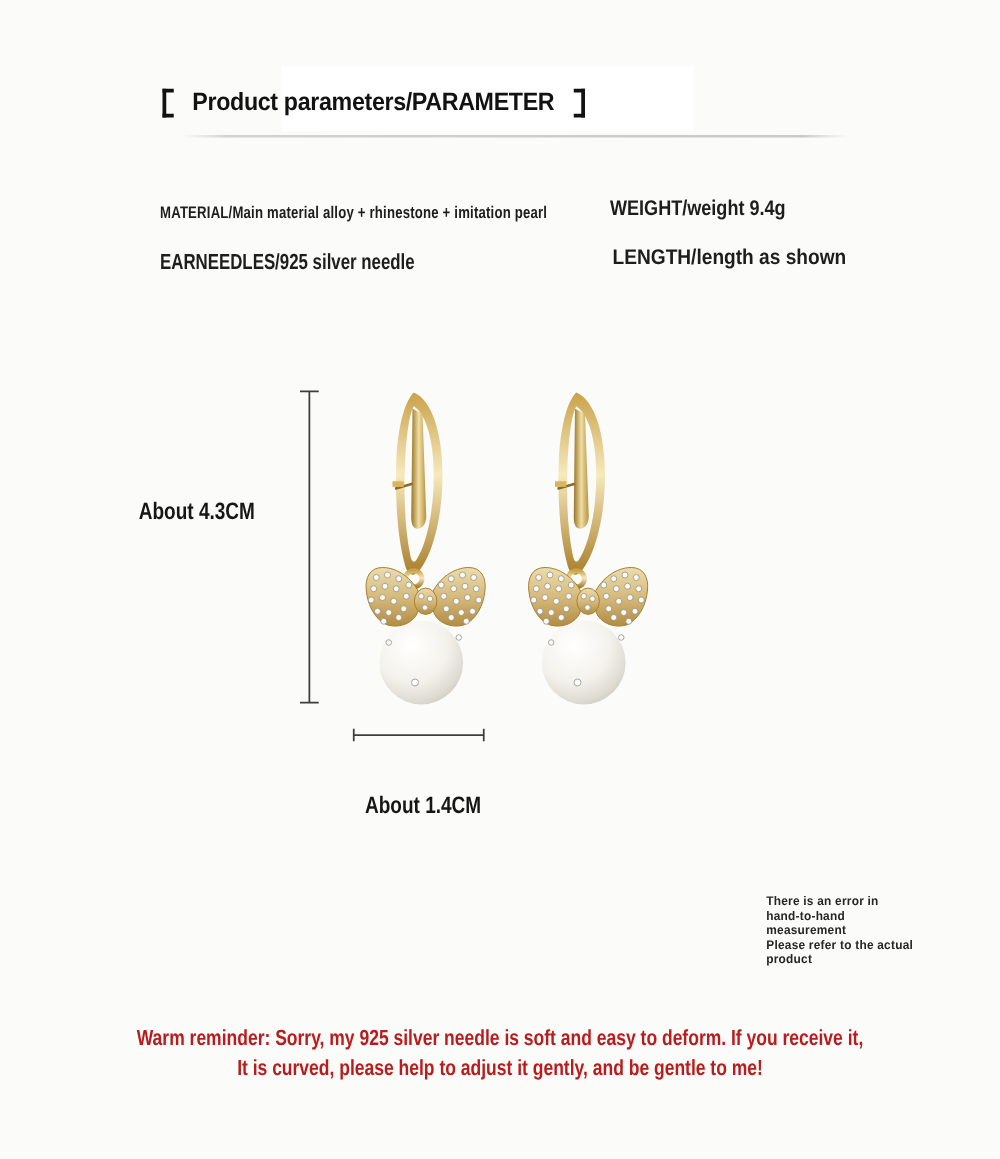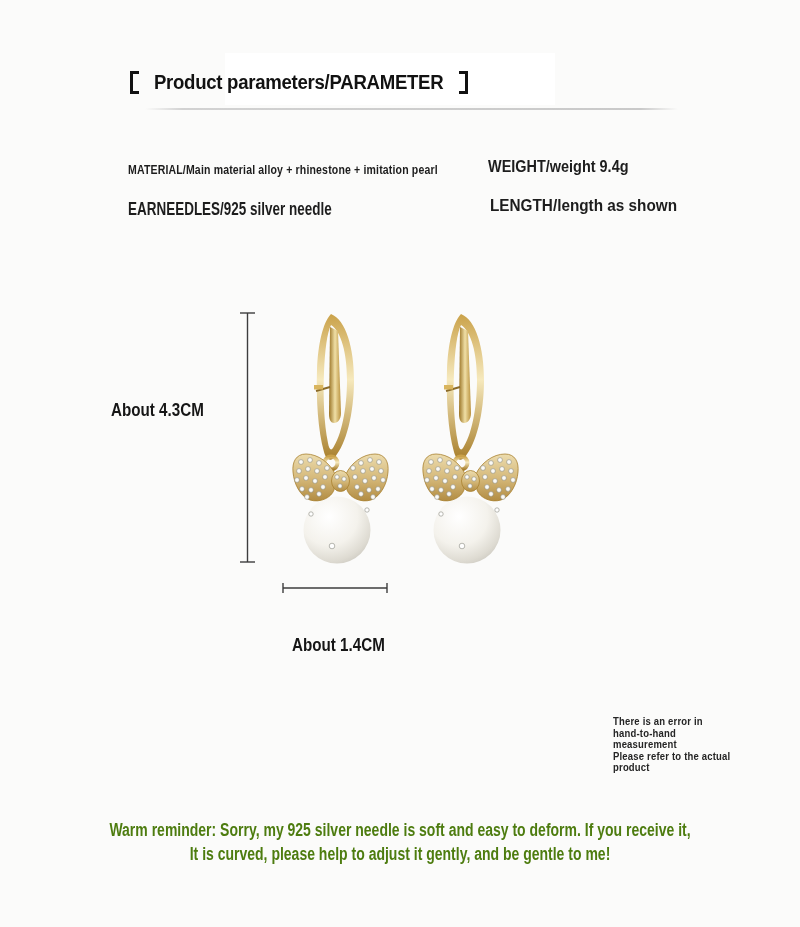--- a/index.html
+++ b/index.html
@@ -180,18 +180,18 @@
   <div class="dim-label lbl-width">About 1.4CM</div>
 
   <div class="disclaimer">
     <div>There is an error in</div>
     <div>hand-to-hand</div>
     <div>measurement</div>
     <div>Please refer to the actual</div>
     <div>product</div>
   </div>
 
-  <div class="warning" style="color: #4d7c0f;">
+  <div class="warning" style="color: #b91c1c;">
     <div class="warning-line">Warm reminder: Sorry, my 925 silver needle is soft and easy to deform. If you receive it,</div>
     <div class="warning-line">It is curved, please help to adjust it gently, and be gentle to me!</div>
   </div>
 
 </div>
 
 </body></html>

